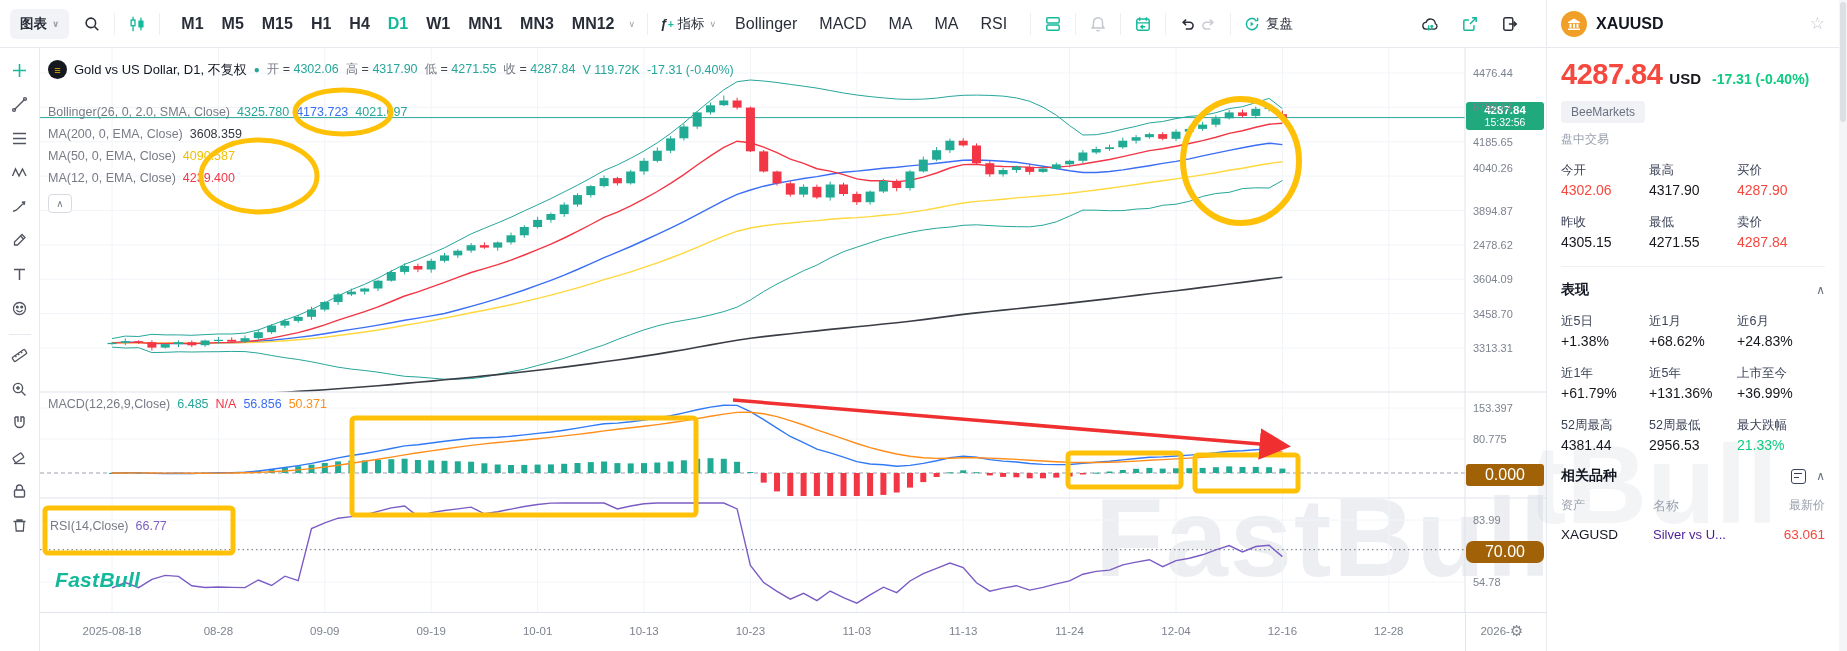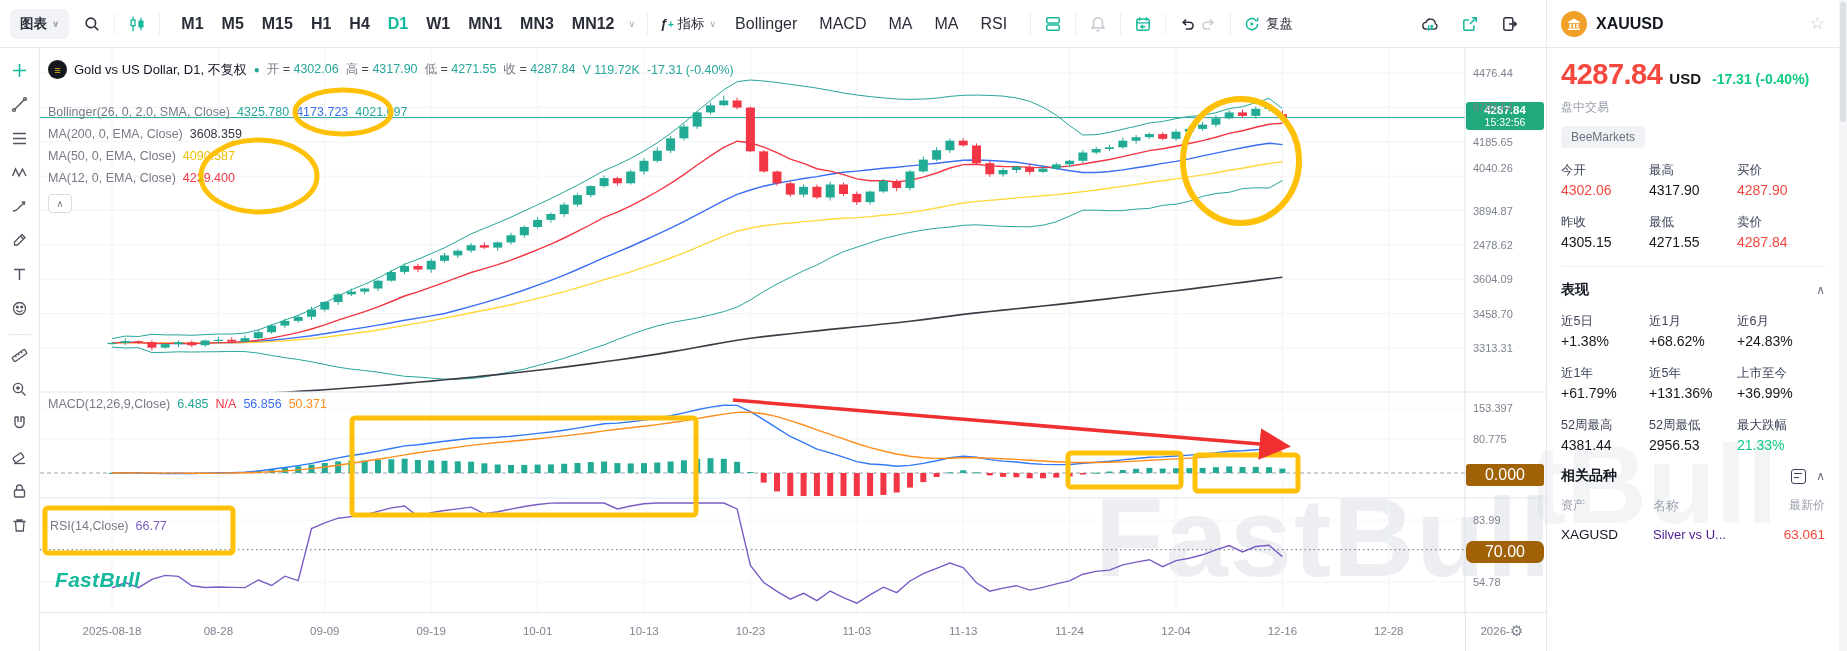--- a/index.html
+++ b/index.html
@@ -781,22 +781,22 @@
           </svg>
       </span>
       <span id="sb-title">XAUUSD</span>
       <span id="sb-star">☆</span>
     </div>
     <div id="sb-price-row" class="side-z">
       <span id="sb-price">4287.84</span>
       <span id="sb-ccy">USD</span>
       <span id="sb-chg">-17.31  (-0.40%)</span>
     </div>
+    <div class="side-z"><span id="sb-broker">BeeMarkets</span></div>
     <div id="sb-session" class="side-z">盘中交易</div>
-    <div class="side-z"><span id="sb-broker">BeeMarkets</span></div>
     <div class="stat-grid side-z" id="quote-grid">
         <div class="stat-cell">
           <div class="sl">今开</div>
           <div class="sv red">4302.06</div>
         </div>
         <div class="stat-cell">
           <div class="sl">最高</div>
           <div class="sv ">4317.90</div>
         </div>
         <div class="stat-cell">

